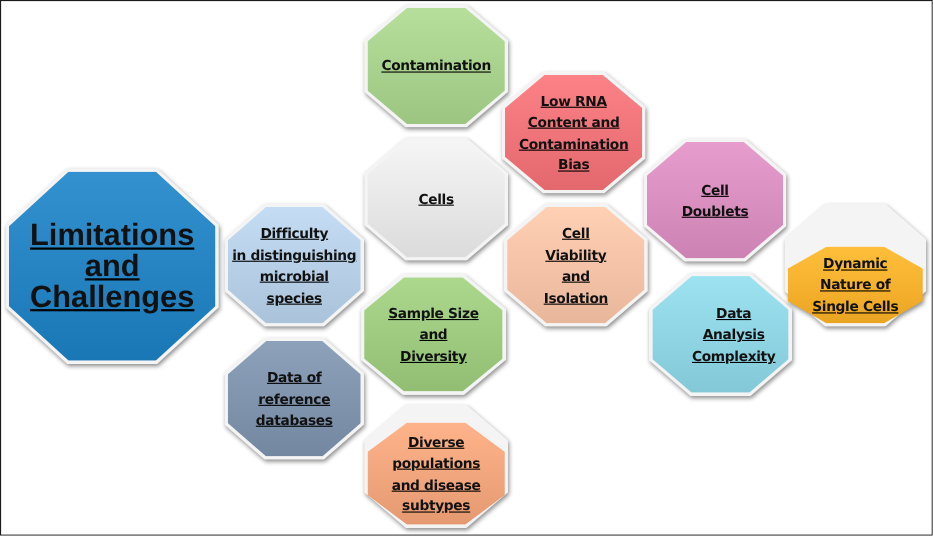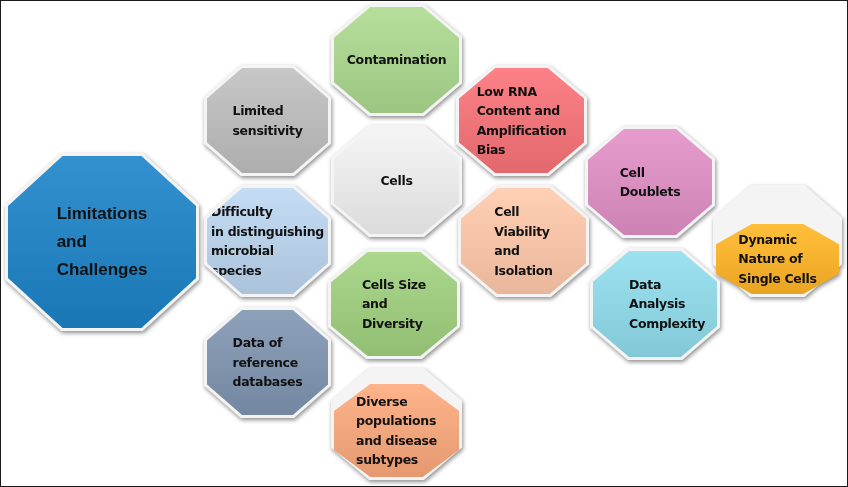--- a/index.html
+++ b/index.html
@@ -17,60 +17,54 @@
     }
     .oct .outer {
       position: absolute; inset: 0;
       background: #f4f4f4;
       clip-path: polygon(29% 0, 71% 0, 100% 29%, 100% 71%, 71% 100%, 29% 100%, 0 71%, 0 29%);
     }
     .oct .inner {
       position: absolute; inset: 3px;
       clip-path: polygon(29% 0, 71% 0, 100% 29%, 100% 71%, 71% 100%, 29% 100%, 0 71%, 0 29%);
       display: flex; align-items: center; justify-content: center;
-      text-align: left;
+      text-align: center;
+      text-decoration: underline;
     }
     .oct .label {
       font-family: "DejaVu Sans", sans-serif;
       font-weight: bold;
       font-size: 12.5px;
       line-height: 19.5px;
       color: #111111;
       white-space: pre-line;
       letter-spacing: -0.3px;
       padding: 0 4px;
     }
     .oct.main .label {
       font-family: "Liberation Sans", sans-serif;
-      font-size: 17px;
+      font-size: 28px;
       line-height: 28px;
       letter-spacing: 0;
     }
   </style>
 </head>
 <body>
 
 <div id="canvas">
 
   <div class="oct main" style="left:4px; top:152px; width:194px; height:178px;">
     <div class="outer"></div>
     <div class="inner" style="background: linear-gradient(rgb(51, 145, 208) 0%, rgb(37, 131, 194) 55%, rgb(25, 119, 182) 100%);">
       <span class="label">Limitations
 and
 Challenges</span>
     </div>
   </div>
 
-  <div class="oct" style="left:203px; top:64px; width:127px; height:111px;">
-    <div class="outer"></div>
-    <div class="inner" style="background: linear-gradient(rgb(199, 199, 199) 0%, rgb(185, 185, 185) 55%, rgb(173, 173, 173) 100%);">
-        <span class="label">Limited
-sensitivity</span>
-      </div>
-  </div>
 
   <div class="oct" style="left:203px; top:184px; width:127px; height:112px;">
     <div class="outer"></div>
     <div class="inner" style="background: linear-gradient(rgb(196, 221, 244) 0%, rgb(182, 207, 230) 55%, rgb(170, 195, 218) 100%);">
         <span class="label">Difficulty
 in distinguishing
 microbial
 species</span>
       </div>
   </div>
@@ -94,42 +88,42 @@
   <div class="oct" style="left:330px; top:124px; width:131px; height:112px;">
     <div class="outer"></div>
     <div class="inner" style="background: linear-gradient(rgb(245, 245, 245) 0%, rgb(231, 231, 231) 55%, rgb(219, 219, 219) 100%);">
         <span class="label">Cells</span>
       </div>
   </div>
 
   <div class="oct" style="left:327px; top:248px; width:132px; height:110px;">
     <div class="outer"></div>
     <div class="inner" style="background: linear-gradient(rgb(171, 216, 141) 0%, rgb(157, 202, 127) 55%, rgb(145, 190, 115) 100%);">
-        <span class="label">Cells Size
+        <span class="label">Sample Size
 and
 Diversity</span>
       </div>
   </div>
 
   <div class="oct" style="left:330px; top:367px; width:131px; height:112px;">
     <div class="outer"></div>
     <div class="inner" style="background: linear-gradient(rgb(254, 179, 138) 0%, rgb(240, 165, 124) 55%, rgb(228, 153, 112) 100%); margin-top: 13px;">
         <span class="label">Diverse
 populations
 and disease
 subtypes</span>
       </div>
   </div>
 
   <div class="oct" style="left:455px; top:64px; width:131px; height:111px;">
     <div class="outer"></div>
     <div class="inner" style="background: linear-gradient(rgb(253, 130, 135) 0%, rgb(239, 116, 121) 55%, rgb(227, 104, 109) 100%);">
         <span class="label">Low RNA
 Content and
-Amplification
+Contamination
 Bias</span>
       </div>
   </div>
 
   <div class="oct" style="left:457px; top:184px; width:131px; height:112px;">
     <div class="outer"></div>
     <div class="inner" style="background: linear-gradient(rgb(255, 208, 180) 0%, rgb(244, 194, 166) 55%, rgb(232, 182, 154) 100%);">
         <span class="label">Cell
 Viability
 and

